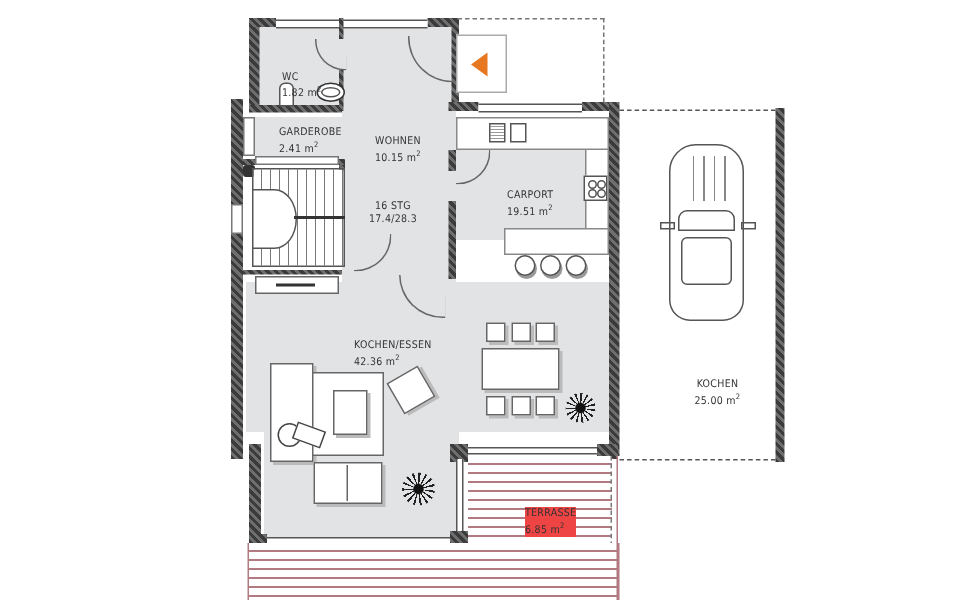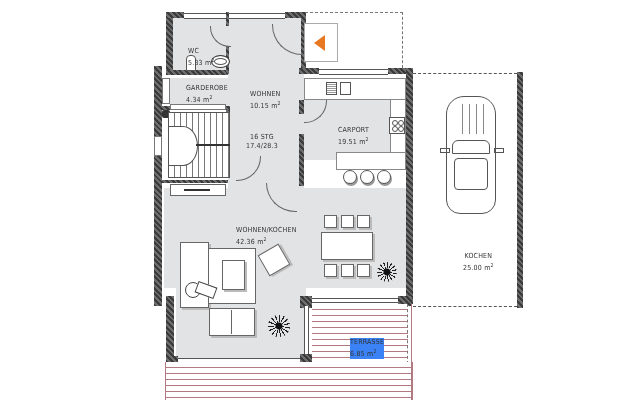--- a/index.html
+++ b/index.html
@@ -120,42 +120,42 @@
 
 <div class="abs" style="left:446px;top:96px;width:50px;height:118px;border:1px solid #555;border-radius:18px 18px 14px 14px;background:#fff;box-sizing:border-box;"></div>
 <div class="abs" style="left:456px;top:104px;width:30px;height:30px;background:repeating-linear-gradient(90deg,transparent 0 6px,#888 6px 7px);"></div>
 <div class="abs" style="left:452px;top:140px;width:38px;height:14px;border:1px solid #555;border-radius:6px 6px 0 0;box-sizing:border-box;"></div>
 <div class="abs" style="left:454px;top:158px;width:34px;height:32px;border:1px solid #555;border-radius:4px;box-sizing:border-box;"></div>
 <div class="abs" style="left:440px;top:148px;width:8px;height:3px;border:1px solid #555;"></div>
 <div class="abs" style="left:494px;top:148px;width:8px;height:3px;border:1px solid #555;"></div>
 
 <div class="label" style="left:188px;top:36px;margin-top:11px;">
   <div>WC</div>
-  <div><span>5.33</span>&nbsp;<span>m</span><sup>2</sup></div>
+  <div><span>1.82</span>&nbsp;<span>m</span><sup>2</sup></div>
 </div>
 <div class="label" style="left:186px;top:84px;">
   <div>GARDEROBE</div>
-  <div><span>4.34</span>&nbsp;<span>m</span><sup>2</sup></div>
+  <div><span>2.41</span>&nbsp;<span>m</span><sup>2</sup></div>
 </div>
 <div class="label" style="left:250px;top:90px;">
   <div>WOHNEN</div>
   <div><span>10.15</span>&nbsp;<span>m</span><sup>2</sup></div>
 </div>
 <div class="label" style="left:246px;top:133px;text-align:center;">
   <div>16 STG</div>
   <div>17.4/28.3</div>
 </div>
 <div class="label" style="left:338px;top:126px;">
   <div>CARPORT</div>
   <div><span>19.51</span>&nbsp;<span>m</span><sup>2</sup></div>
 </div>
 <div class="label" style="left:236px;top:226px;">
-  <div>WOHNEN/KOCHEN</div>
+  <div>KOCHEN/ESSEN</div>
   <div><span>42.36</span>&nbsp;<span>m</span><sup>2</sup></div>
 </div>
-<div class="label" style="left:350px;top:338px;background:#3b82f6;">
+<div class="label" style="left:350px;top:338px;background:#ef4444;">
   <div>TERRASSE</div>
   <div><span>6.85</span>&nbsp;<span>m</span><sup>2</sup></div>
 </div>
 <div class="label" style="left:463px;top:252px;text-align:center;">
   <div>KOCHEN</div>
   <div><span>25.00</span>&nbsp;<span>m</span><sup>2</sup></div>
 </div>
 
 </body></html>

